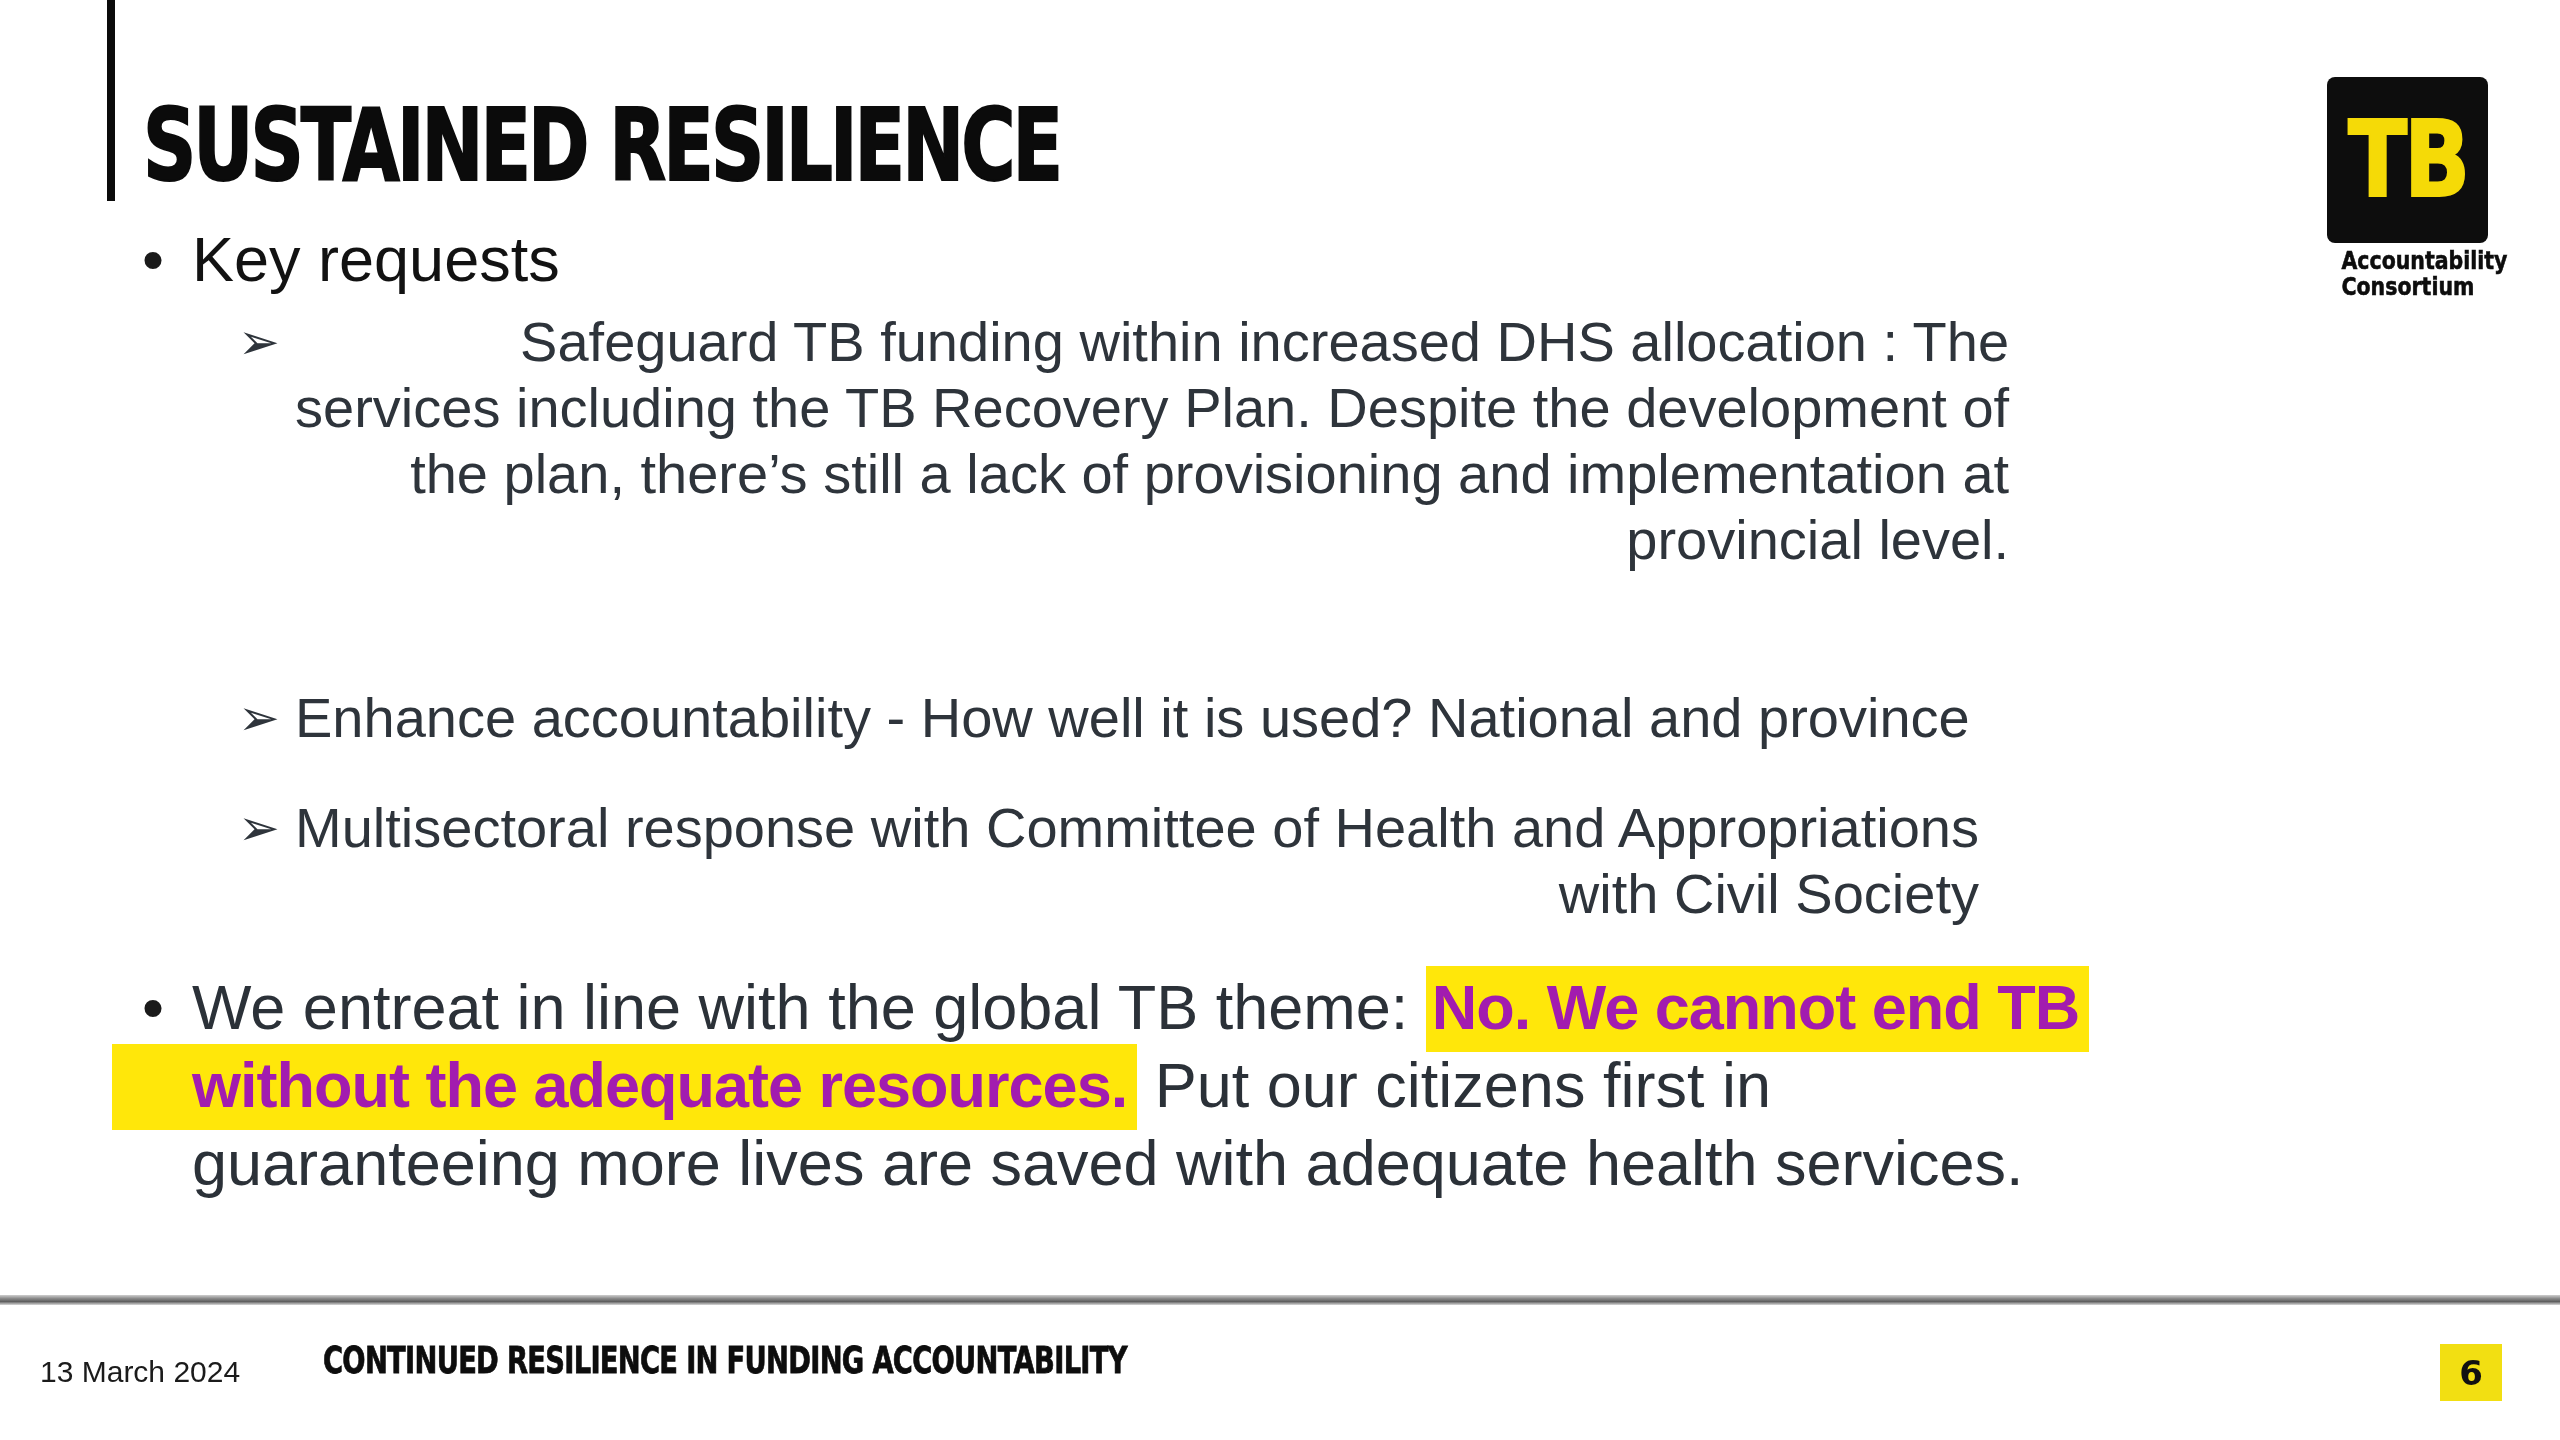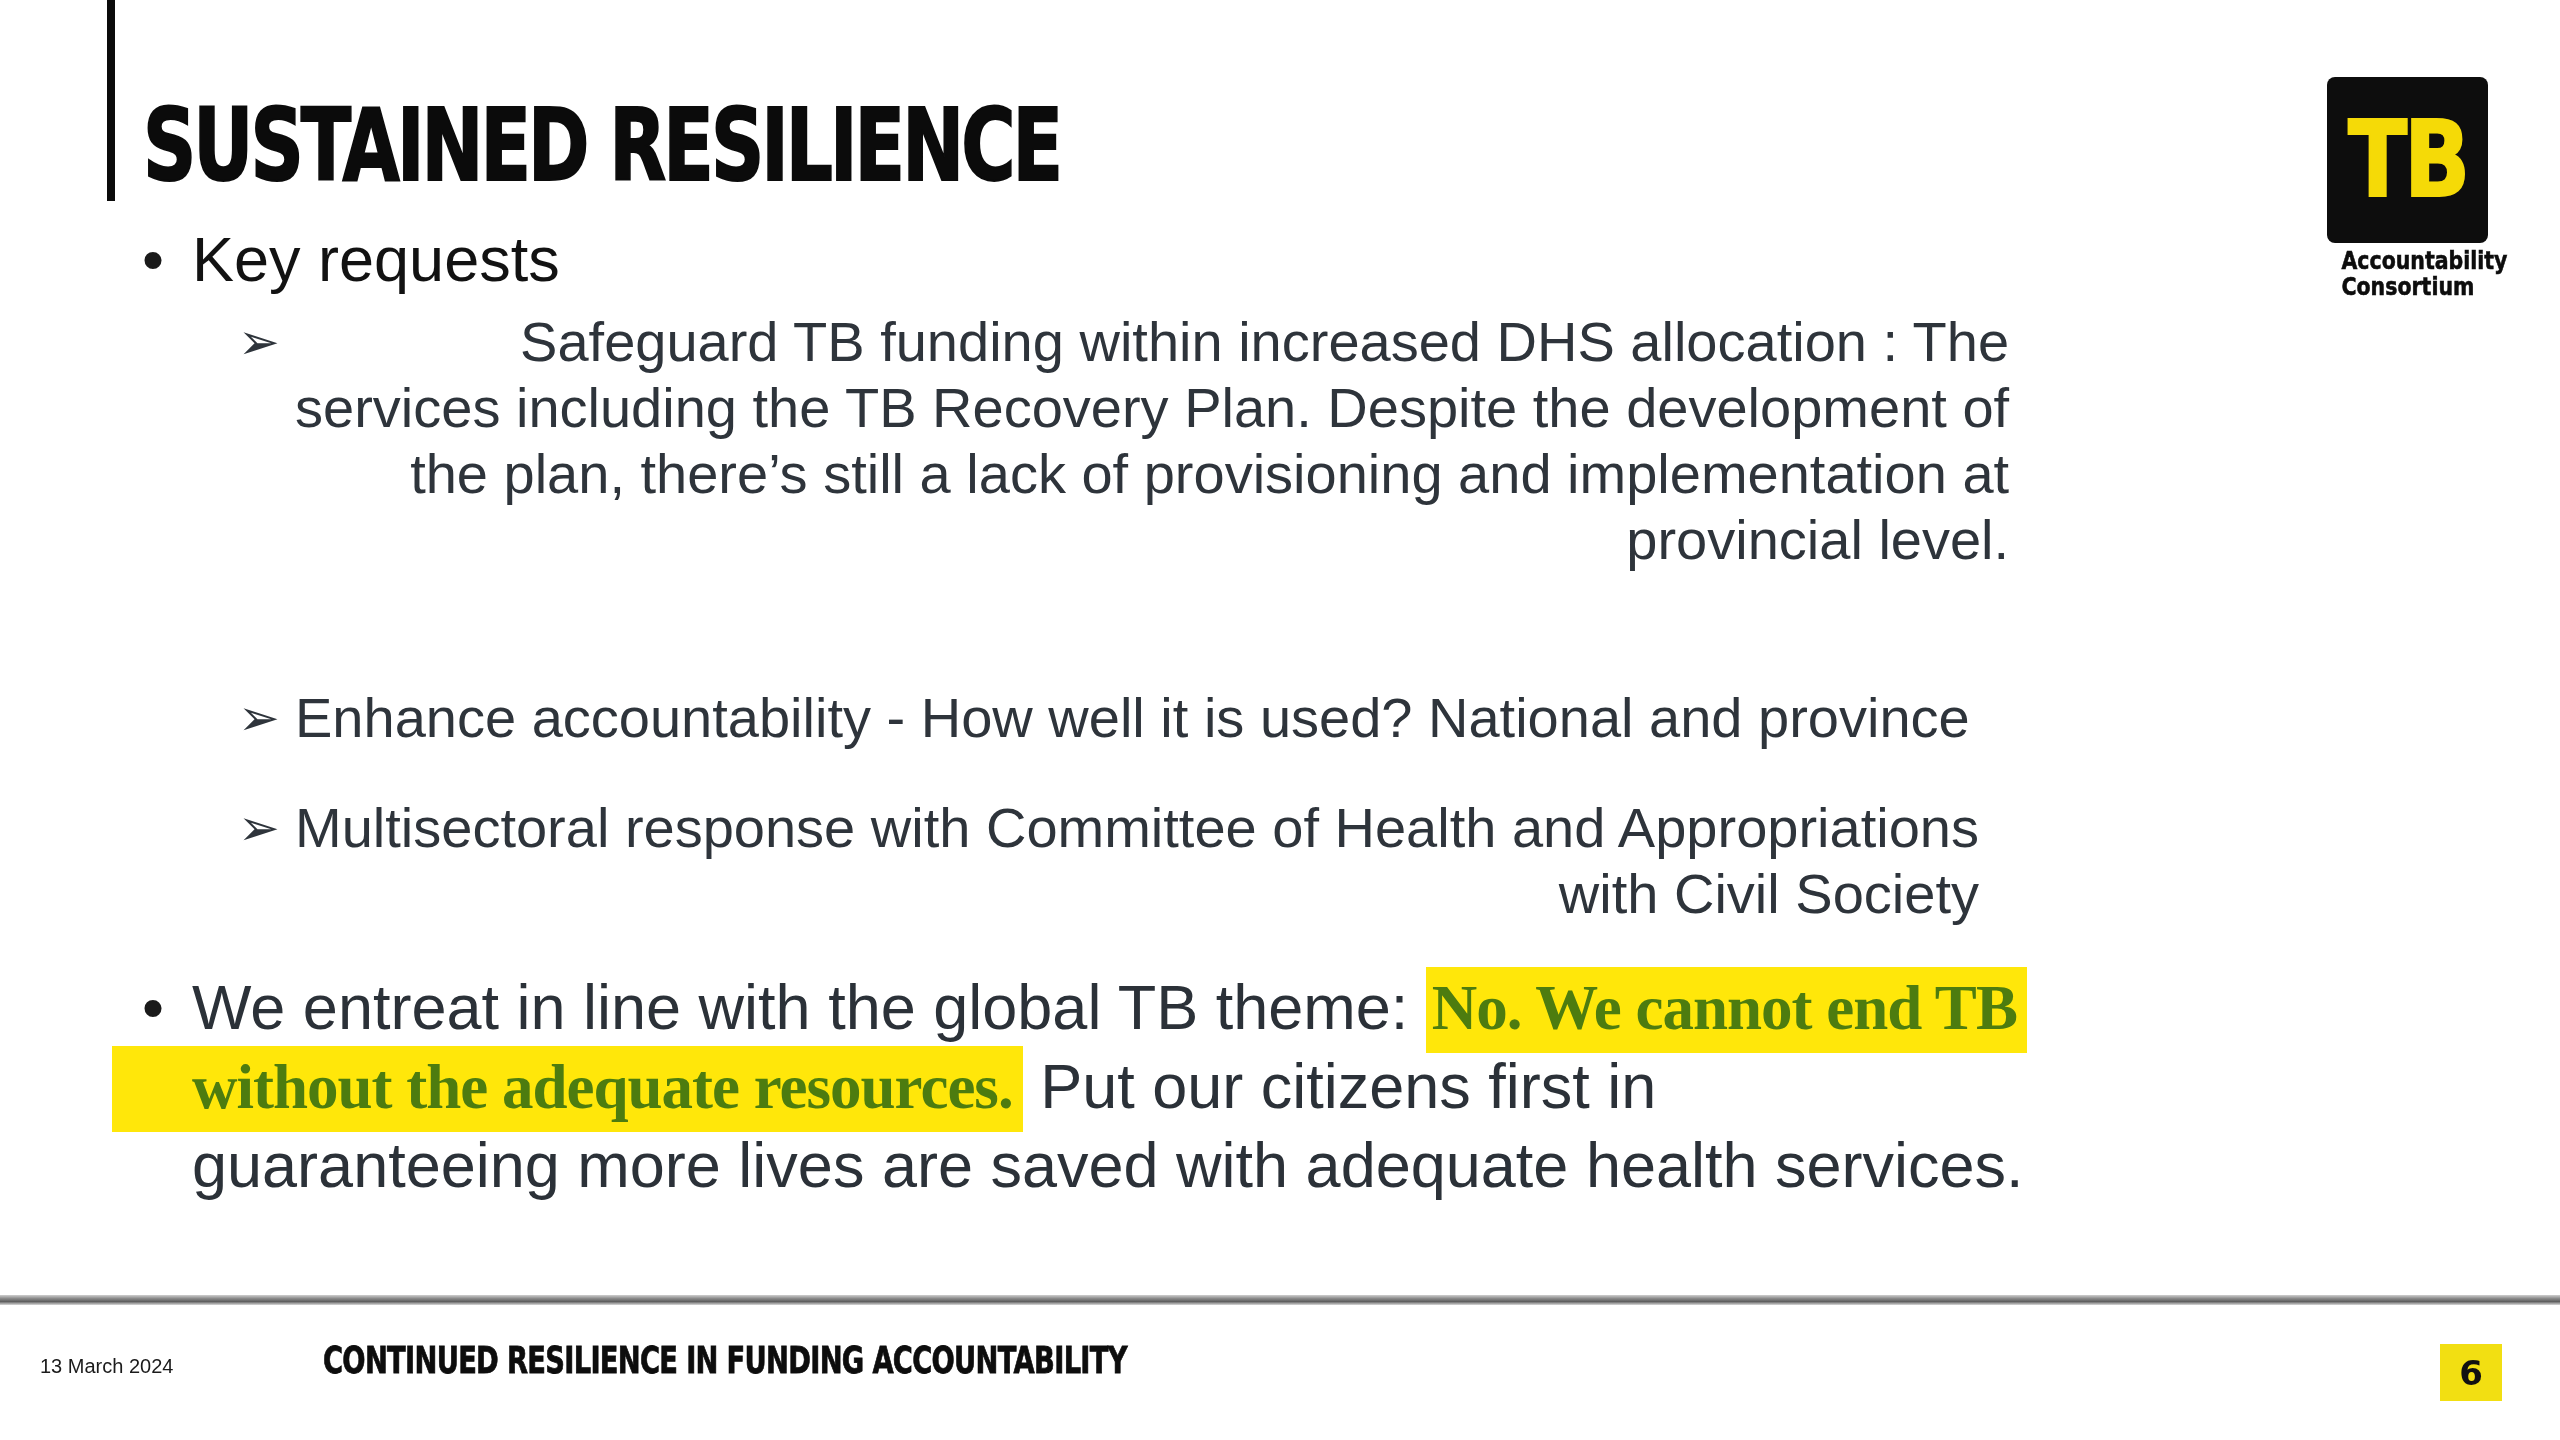--- a/index.html
+++ b/index.html
@@ -57,33 +57,32 @@
   .sub .lines div{white-space:nowrap;text-align:right;}
   .sub1{top:309px;}
   .sub2{top:685px;}
   .sub3{top:795px;}
   .bullet2{top:968px;font-size:63px;line-height:78px;color:#2b3138;}
   .bullet2 .lines{display:inline-block;vertical-align:top;white-space:nowrap;}
   .hl{
     background:#ffe70a;
     font-weight:bold;
     letter-spacing:-1px;
-    color:#4d7c0f;
+    color:#a21caf;
     padding:6px 10px 10px 6px;
-    font-family:Liberation Serif, serif;
   }
   .hl.lead{ padding-left:80px;margin-left:-80px; }
   
   .divider{
     position:absolute;left:0;top:1295px;width:2560px;height:10px;
     background:linear-gradient(#cfcfcf 0%, #8a8a8a 35%, #5f5f5f 65%, #d9d9d9 100%);
   }
   .footer-date{
     position:absolute;left:40px;top:1355px;
-    font-size:20px;color:#1b1b1b;
+    font-size:30px;color:#1b1b1b;
   }
   .footer-title{
     position:absolute;left:323px;top:1338px;
     font-family:"DejaVu Sans", sans-serif;
     font-weight:bold;font-size:38px;color:#0d0d0d;
     letter-spacing:-1px;
     transform:scaleX(0.72);transform-origin:left top;
     -webkit-text-stroke:0.8px #0d0d0d;
     white-space:nowrap;
   }

